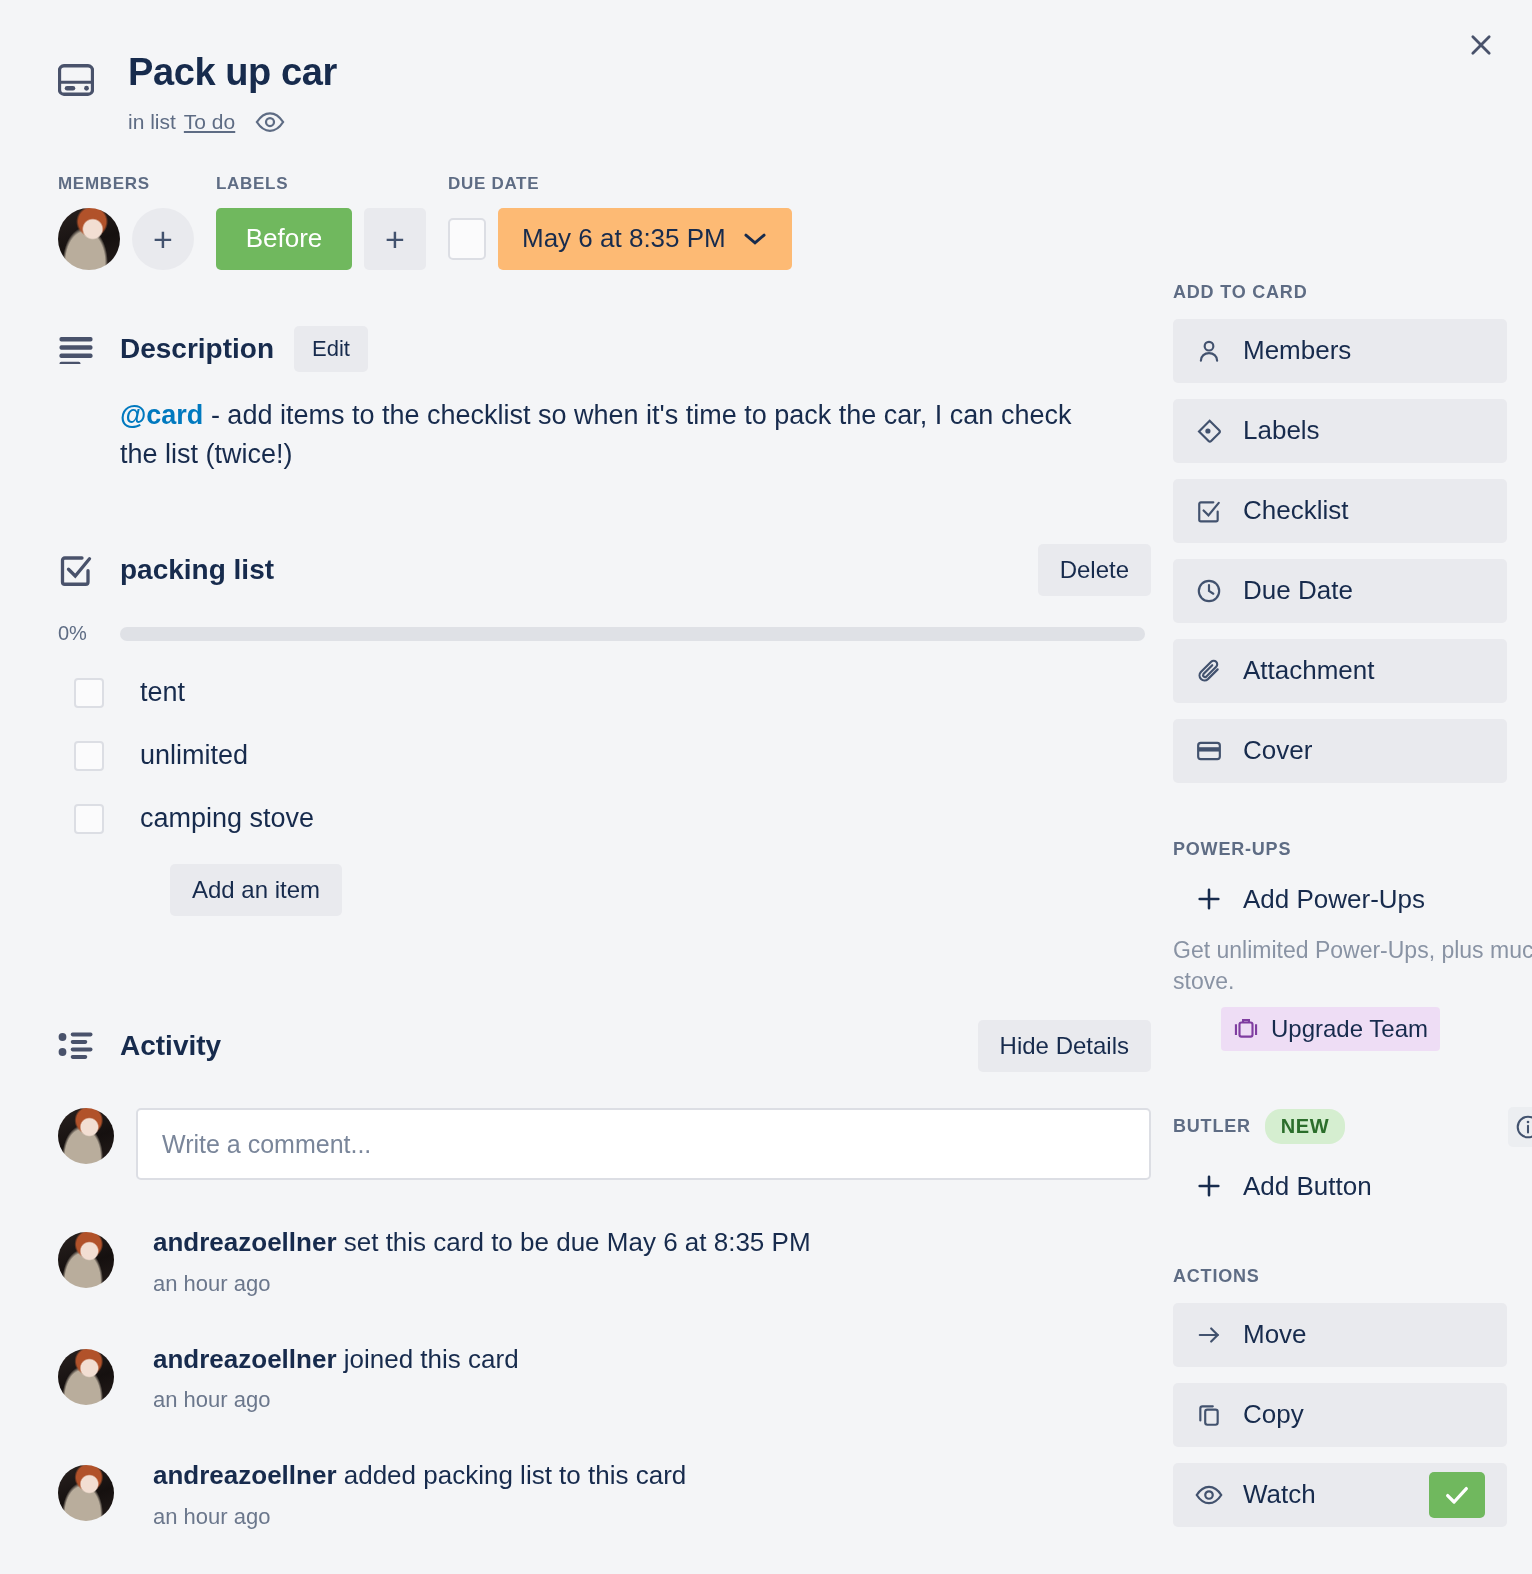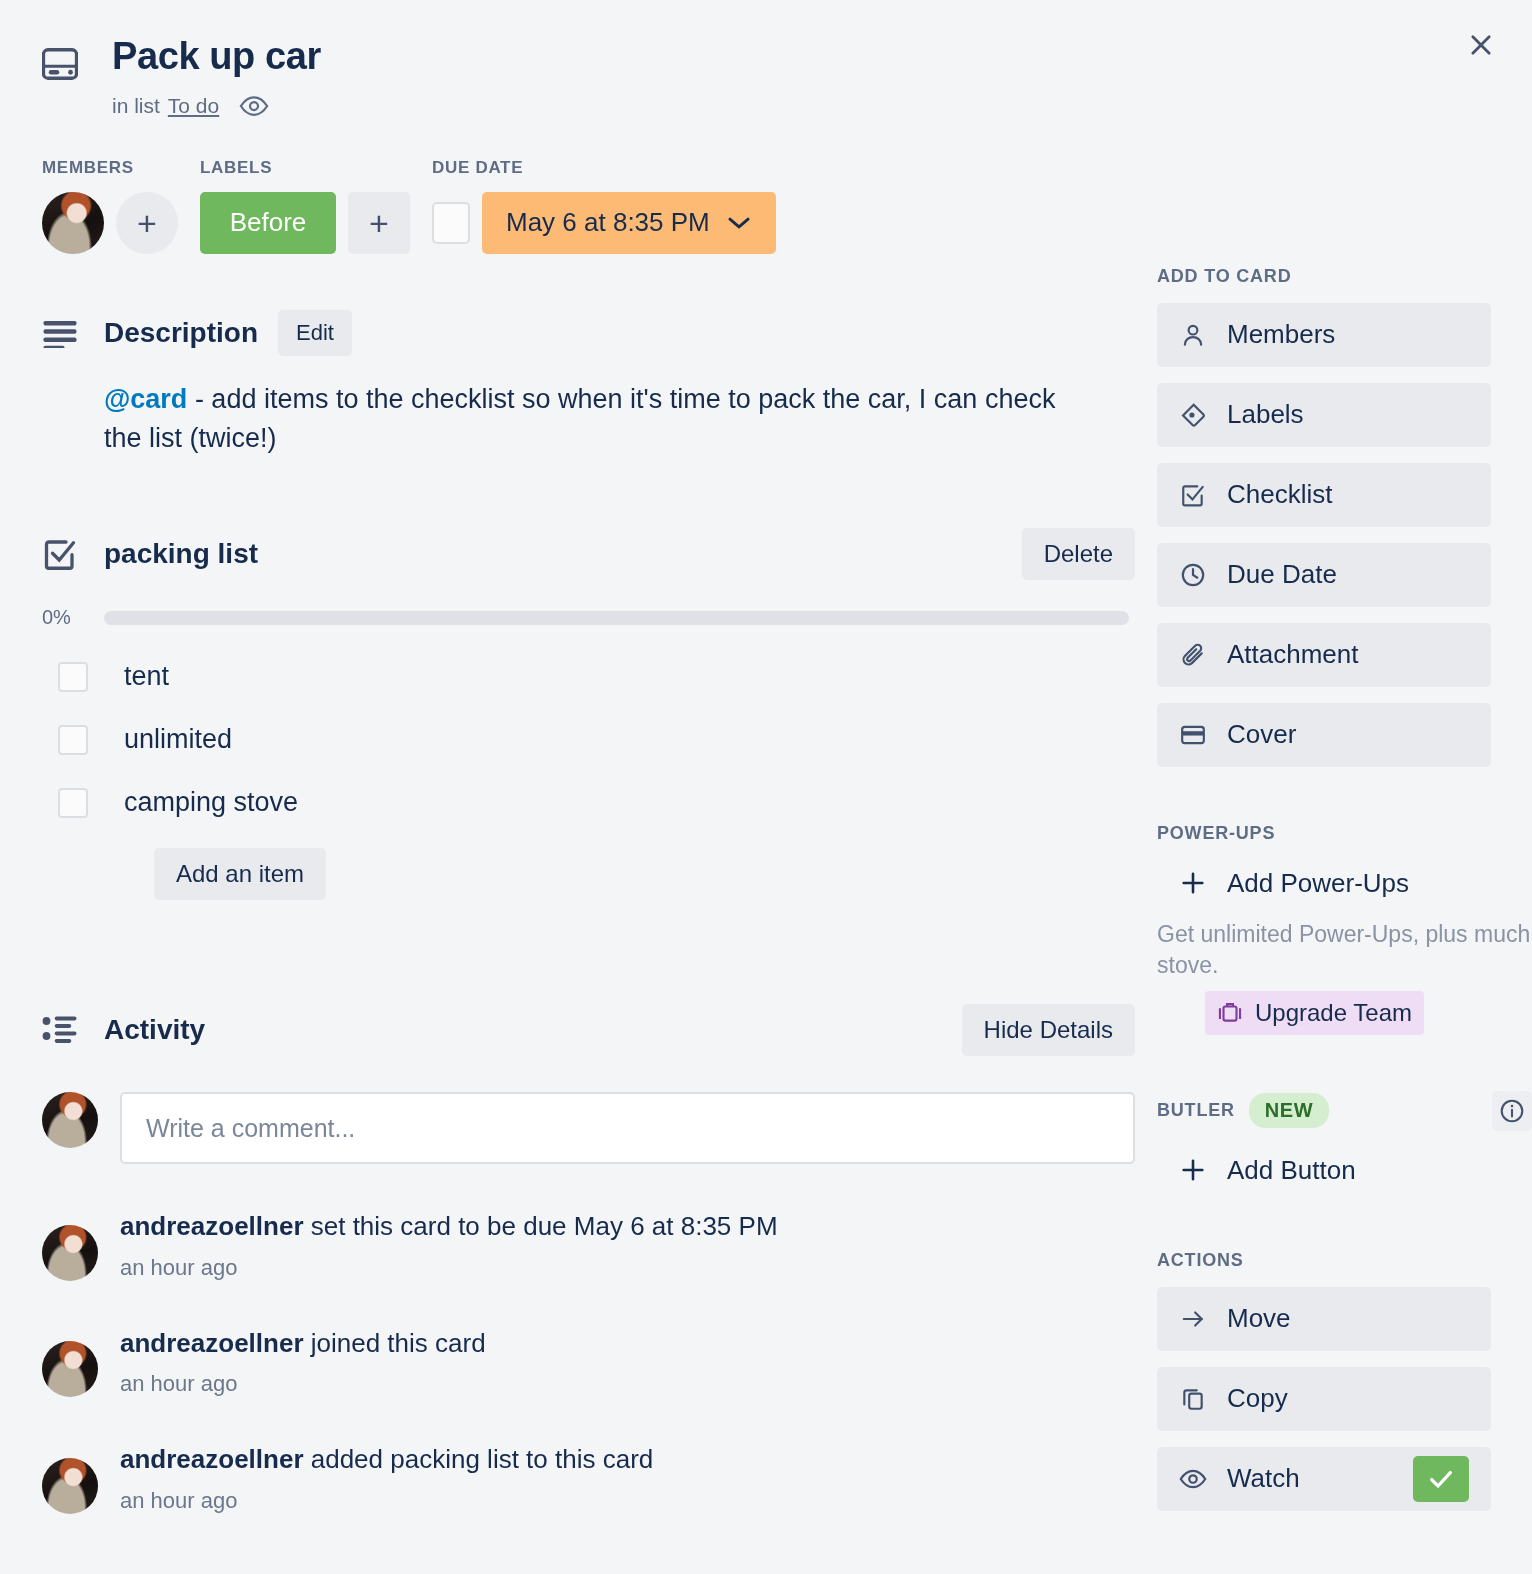--- a/index.html
+++ b/index.html
@@ -3,21 +3,21 @@
 <meta charset="utf-8">
 <style>
   * { box-sizing: border-box; margin: 0; padding: 0; }
   html, body {
     width: 1532px; height: 1574px;
     background: #f4f5f7;
     font-family: "Liberation Sans", sans-serif;
     color: #172b4d;
     overflow: hidden;
   }
-  .card-modal { position: relative; width: 1532px; height: 1574px; padding: 0; }
+  .card-modal { position: relative; width: 1532px; height: 1574px; padding: 16px; }
 
   
   .close-btn {
     position: absolute; top: 22px; right: 28px;
     width: 46px; height: 46px; border: none; background: transparent;
     cursor: pointer; display: flex; align-items: center; justify-content: center;
     border-radius: 6px;
   }
   .close-btn svg { stroke: #49526b; }
 
@@ -125,21 +125,21 @@
 
   
   .act-head { display: flex; align-items: center; margin-top: 104px; }
   .act-head .sec-title { flex: 1; }
   .comment-row { display: flex; align-items: flex-start; margin-top: 36px; gap: 22px; }
   .comment-box {
     flex: 1; background: #fff; border: 2px solid #dcdee4; border-radius: 5px;
     height: 72px; display: flex; align-items: center; padding: 0 24px;
     font-size: 25px; color: #7a869a; cursor: text;
   }
-  .act-item { display: flex; align-items: flex-end; margin-top: 44px; gap: 22px; }
+  .act-item { display: flex; align-items: center; margin-top: 44px; gap: 39px; }
   .act-body { padding-top: 2px; }
   .act-text { font-size: 26px; color: #172b4d; line-height: 1.25; }
   .act-text b { font-weight: bold; }
   .act-time { font-size: 22px; color: #6b778c; margin-top: 12px; }
 
   
   .side-head {
     font-size: 18px; font-weight: bold; letter-spacing: 0.8px;
     color: #5e6c84; text-transform: uppercase; margin-bottom: 16px;
     display: flex; align-items: center; gap: 14px;

